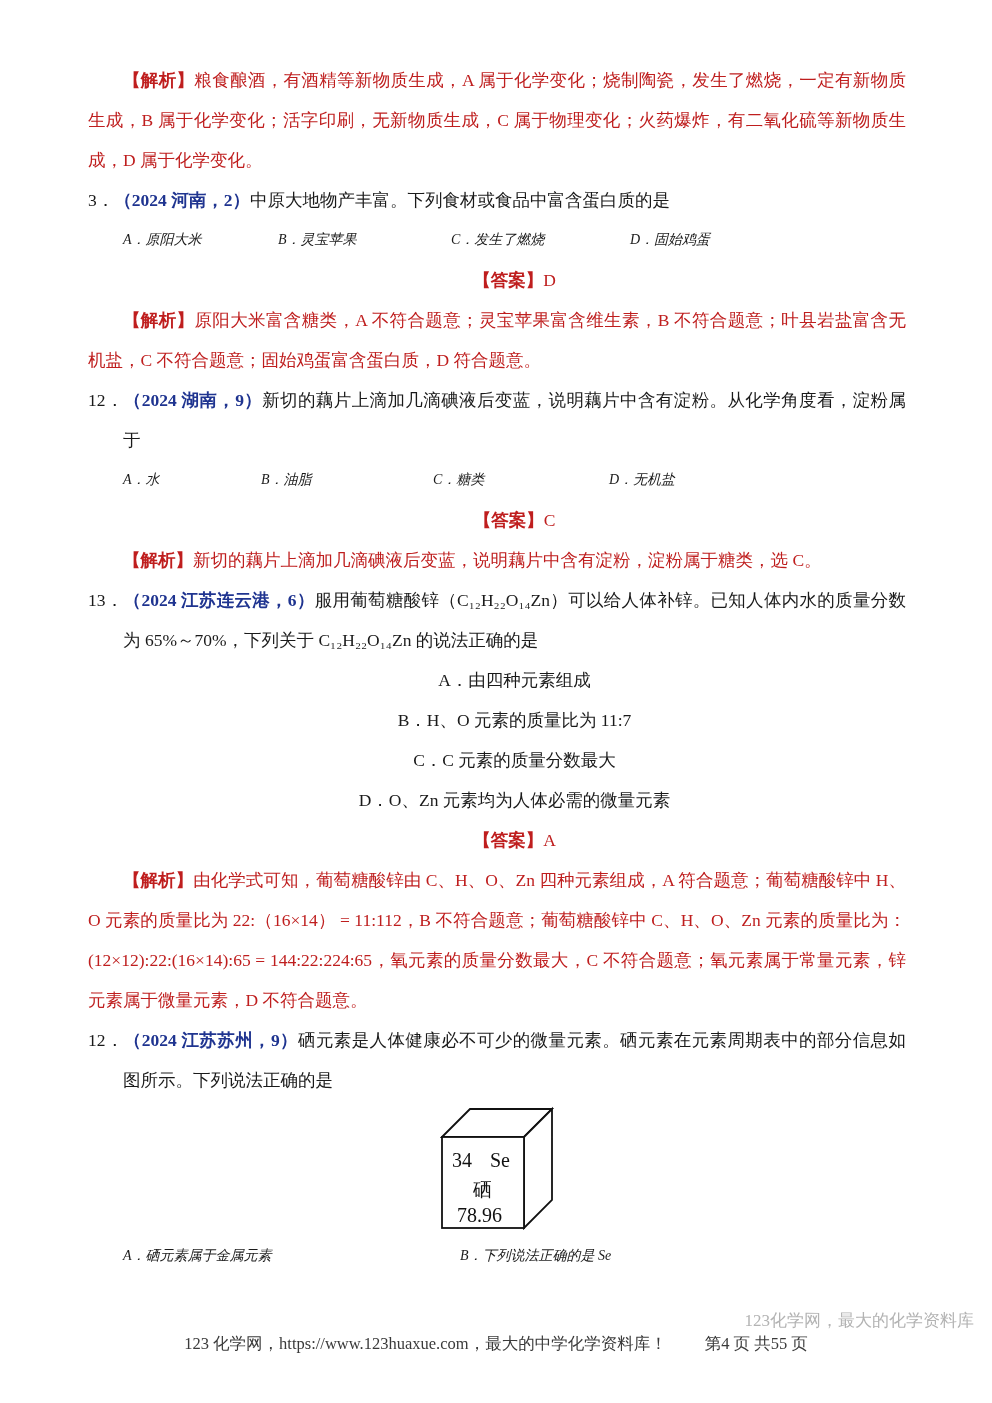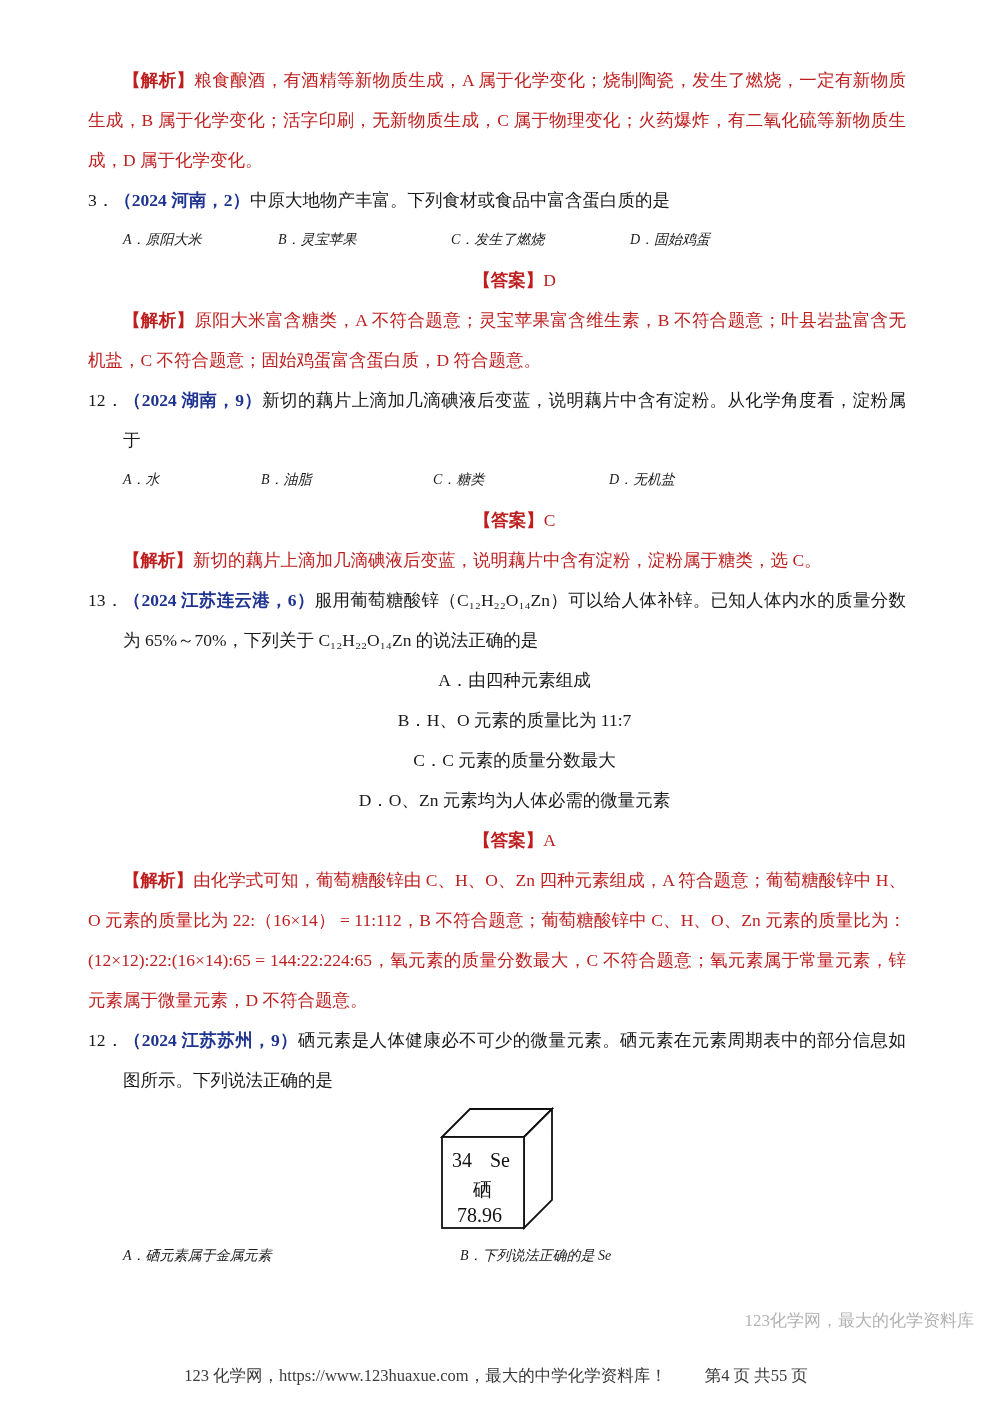--- a/index.html
+++ b/index.html
@@ -51,21 +51,21 @@
     display: flex;
     justify-content: center;
     align-items: center;
     margin: 2px 0 2px 0;
   }
   .cube-wrap svg { display: block; }
   .cube-face { fill: #ffffff; stroke: #111111; stroke-width: 1.8; stroke-linejoin: miter; }
   .cube-text { fill: #111111; font-family: "Liberation Serif", "DejaVu Serif", serif; }
   .footer {
     position: absolute;
-    left: 0; top: 1365px;
+    left: 0; top: 1333px;
     width: 992px;
     display: flex;
     justify-content: center;
     gap: 38px;
     font-size: 16.5px;
     color: #3a3a3a;
   }
   .watermark {
     position: absolute;
     right: 18px; top: 1309px;

